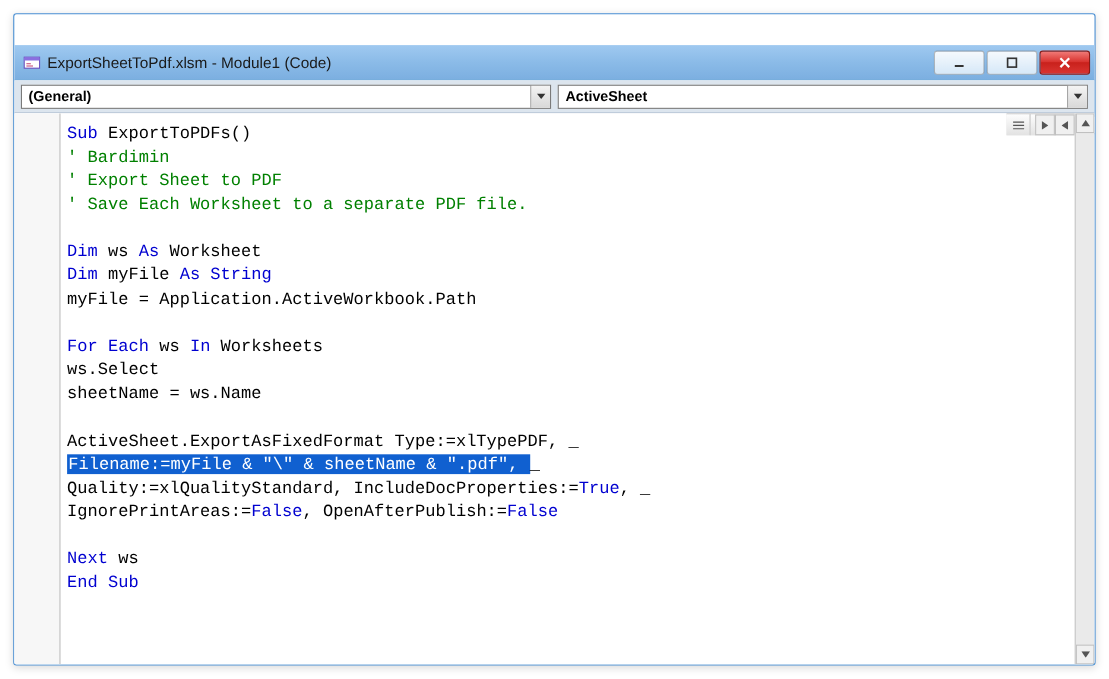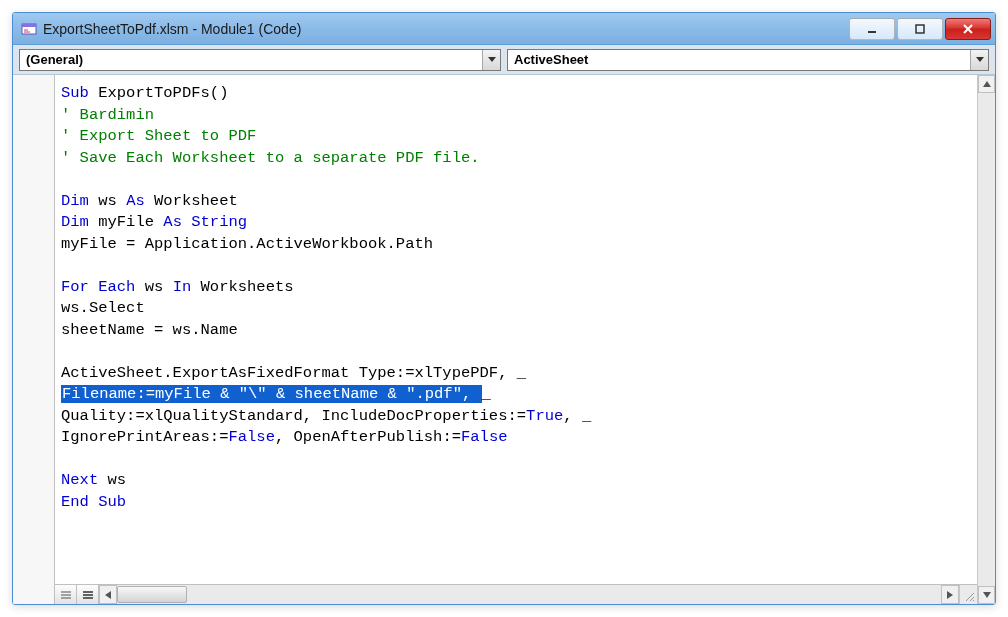--- a/index.html
+++ b/index.html
@@ -22,20 +22,21 @@
     flex-direction: column;
     overflow: hidden;
   }
   .titlebar {
     height: 32px;
     background: linear-gradient(to bottom, #9fc9f0 0%, #8bbbe8 50%, #7cafe0 100%);
     display: flex;
     align-items: center;
     padding: 0 4px 0 8px;
     border-bottom: 1px solid #5e9ed6;
+    margin-top: 28px;
   }
   .titlebar .app-icon {
     width: 16px;
     height: 16px;
     margin-right: 6px;
     display:flex;align-items:center;justify-content:center;
   }
   .titlebar .title-text {
     flex: 1;
     color: #1a1a1a;
@@ -105,21 +106,21 @@
     position: relative;
   }
   .gutter {
     width: 42px;
     border-right: 1px solid #c0c0c0;
     background: #f7f7f7;
   }
   .code-scroll {
     flex: 1;
     display: flex;
-    flex-direction: column;
+    flex-direction: row;
     position: relative;
     gap: 44px;
   }
   .code-body {
     flex: 1;
     padding: 8px 6px;
     font-family: "Courier New", monospace;
     font-size: 15.5px;
     line-height: 21.5px;
     white-space: pre;

